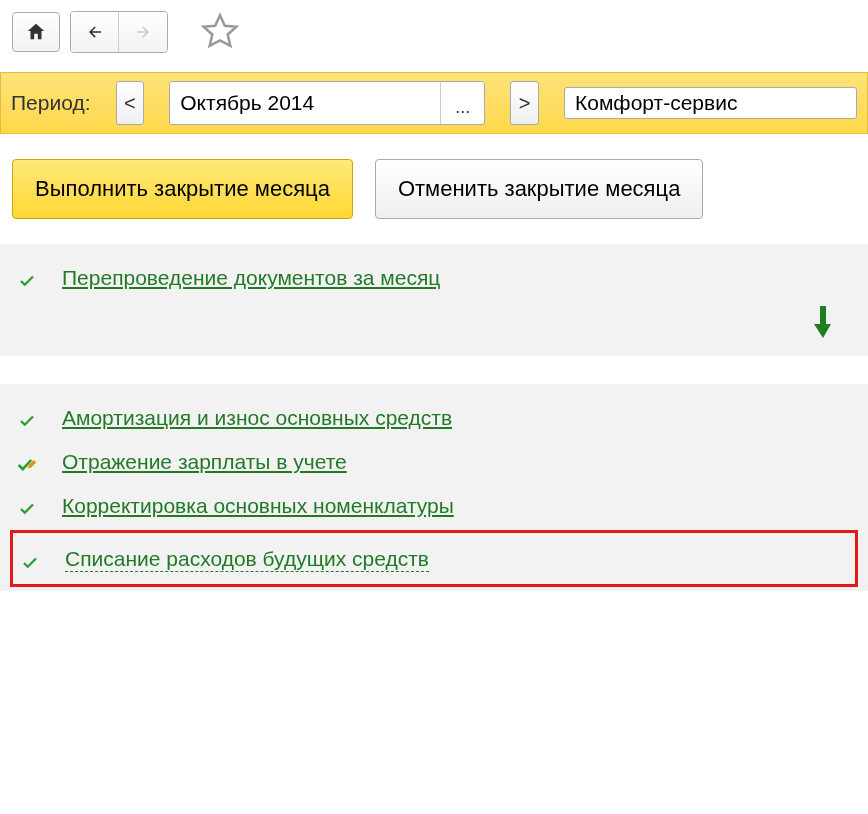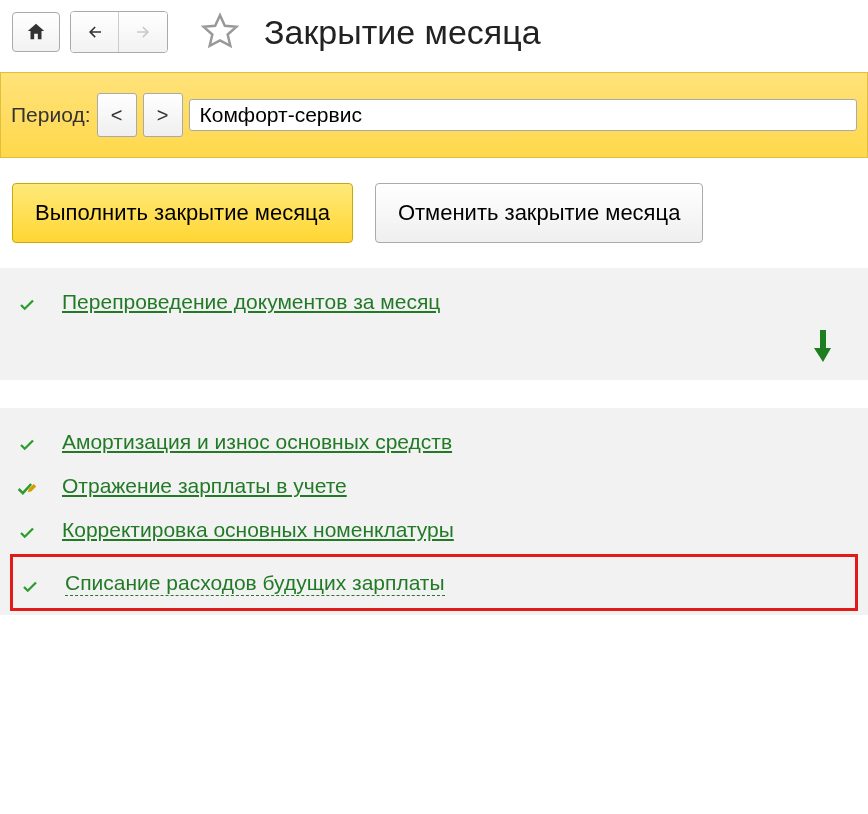--- a/index.html
+++ b/index.html
@@ -52,24 +52,24 @@
   }
   .title {
     font-size: 34px;
     margin-left: 12px;
     color: #222;
   }
 
   .period-bar {
     background: linear-gradient(#ffe27a, #ffd84b);
     border: 1px solid #e0c03a;
-    padding: 20px 10px;
-    display: flex;
-    align-items: center;
-    gap: 6px;
+    padding: 8px 10px;
+    display: flex;
+    align-items: center;
+    gap: 25px;
     justify-content: space-between;
   }
   .period-label { font-size: 21px; color: #333; }
   .sq-btn {
     width: 40px;
     height: 44px;
     border: 1px solid #aaa;
     background: linear-gradient(#ffffff, #efefef);
     border-radius: 3px;
     font-size: 20px;
@@ -187,26 +187,29 @@
       <svg width="22" height="18" viewBox="0 0 24 24">
           <path fill="#c9c9c9" d="M4 11h12l-5-5 1.5-1.5L20 12l-7.5 7.5L11 18l5-5H4z"></path>
         </svg>
     </div>
   </div>
   <div class="star">
     <svg width="40" height="40" viewBox="0 0 24 24">
         <path fill="none" stroke="#999" stroke-width="1.5" d="M12 2l2.9 6.3 6.9.6-5.2 4.6 1.6 6.8L12 17l-6.2 3.3 1.6-6.8L2.2 8.9l6.9-.6z"></path>
       </svg>
   </div>
-  <div class="title">Закрытие месяца</div>
 </div>
 
 <div class="period-bar">
   <span class="period-label">Период:</span>
   <div class="sq-btn">&lt;</div>
+  <div class="period-input-wrap">
+    <input class="period-input" value="Октябрь 2014" style="">
+    <div class="period-ellipsis">...</div>
+  </div>
   <div class="sq-btn">&gt;</div>
   <input class="org-input" value="Комфорт-сервис" style="">
 </div>
 
 <div class="action-bar">
   <button class="btn btn-primary">Выполнить закрытие месяца</button>
   <button class="btn btn-default">Отменить закрытие месяца</button>
 </div>
 
 <div class="ops-group">
@@ -256,16 +259,16 @@
     <span class="op-link">Корректировка основных номенклатуры</span>
   </div>
 
   <div class="highlight-box">
     <div class="op-row">
       <span class="op-icon">
         <svg width="18" height="18" viewBox="0 0 24 24">
             <path fill="none" stroke="#2a9d2a" stroke-width="3" d="M4 12l5 5L20 6"></path>
           </svg>
       </span>
-      <span class="op-link dashed">Списание расходов будущих зарплаты</span>
+      <span class="op-link dashed">Списание расходов будущих средств</span>
     </div>
   </div>
 </div>
 
 </body></html>

